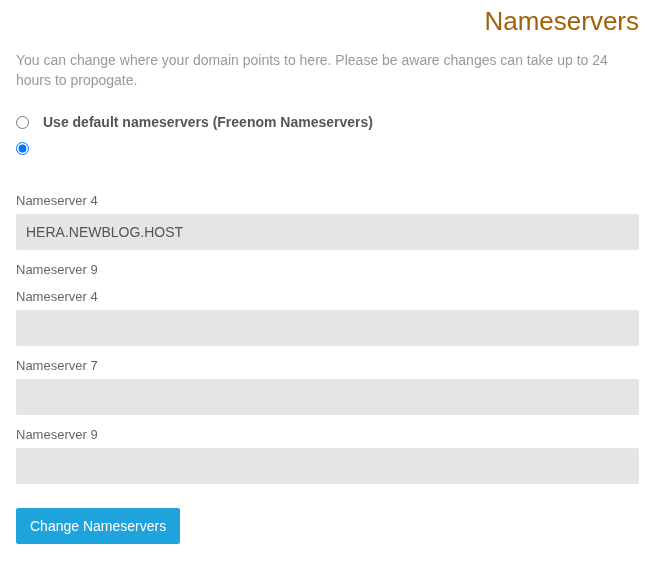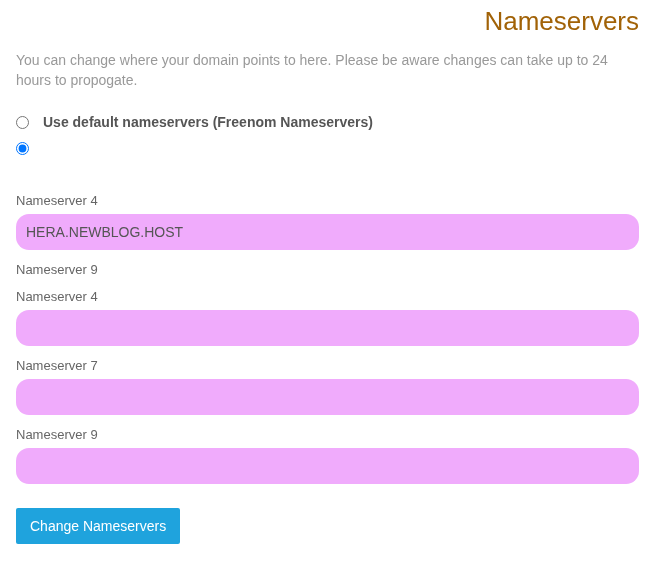--- a/index.html
+++ b/index.html
@@ -51,26 +51,26 @@
     }
     .ns-label {
       display: block;
       font-size: 13px;
       color: #666;
       margin-bottom: 6px;
     }
     .ns-input {
       width: 100%;
       height: 36px;
-      background: #f0abfc;
+      background: #e5e5e5;
       border: none;
       padding: 0 10px;
       font-size: 14px;
       color: #555;
-      border-radius: 13px;
+      border-radius: 2px;
     }
     .submit-btn {
       margin-top: 12px;
       background: #1fa3dd;
       color: #ffffff;
       border: none;
       padding: 10px 14px;
       font-size: 14px;
       font-weight: 400;
       cursor: pointer;

